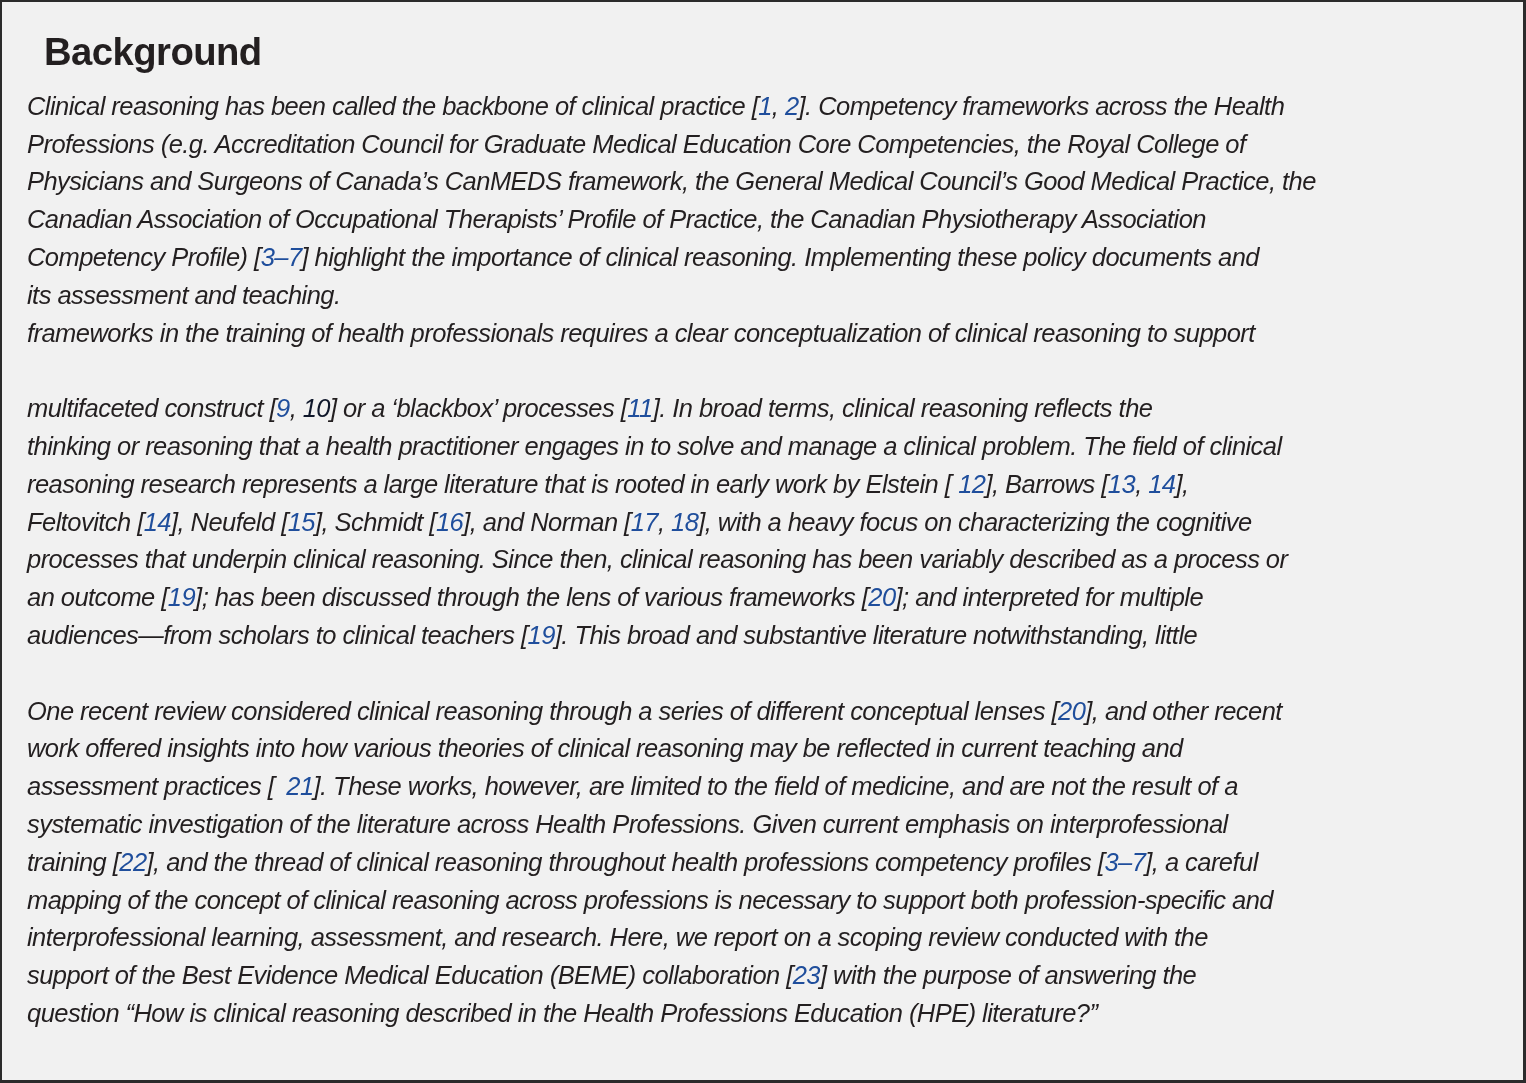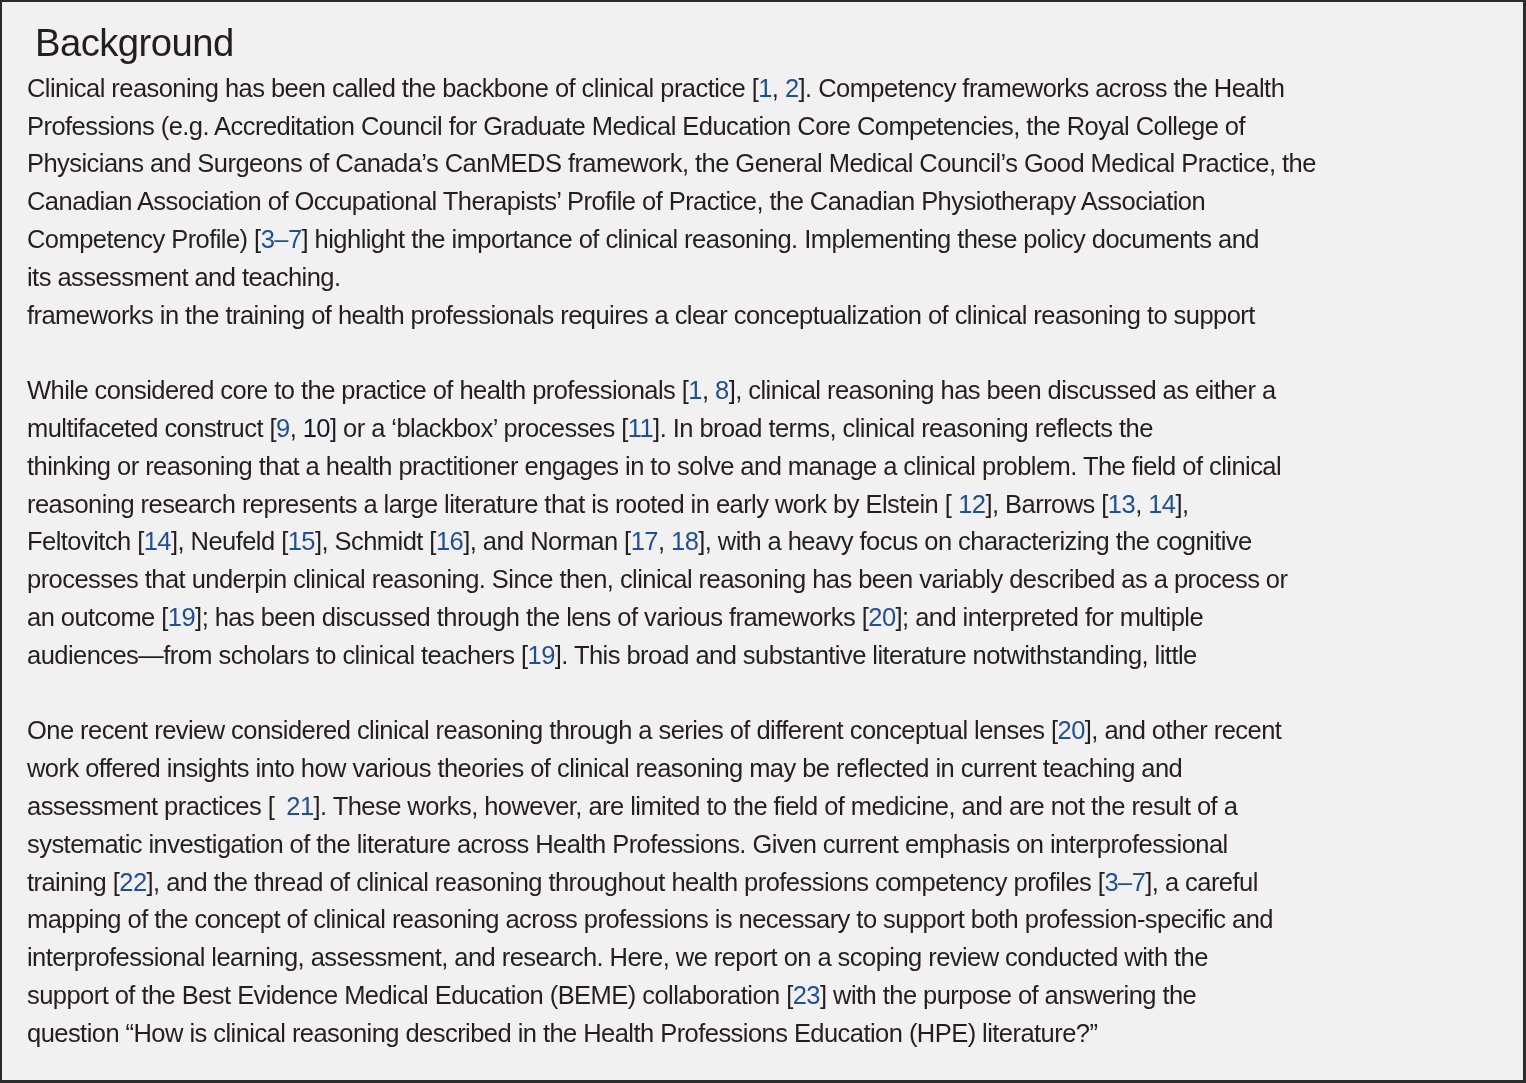--- a/index.html
+++ b/index.html
@@ -18,44 +18,43 @@
   }
   .content {
     position: absolute; left: 25px; top: 14px; width: 1480px;
     font-family: "Liberation Sans", sans-serif;
     font-size: 25.5px;
     line-height: 37.8px;
     color: #231f20;
     letter-spacing: -0.55px;
     word-spacing: 0px;
   }
-  .heading { margin: 8px; font-weight: normal; }
+  .heading { margin: 17px; font-weight: bold; }
   p { margin: 0; }
   p + p { margin-top: 37.8px; }
-  .line { display: block; white-space: nowrap; }
+  .line { display: block; white-space: nowrap; font-style: italic; }
   a.cite { color: #1f4e9c; text-decoration: none; }
 </style>
 </head>
 <body>
 
 <div class="frame">
   <div class="content" style="color: rgb(35, 31, 32);">
     <h2 class="heading">Background</h2>
     <div id="body-paragraphs">
         <p>
           <span class="line"><span>Clinical reasoning has been called the backbone of clinical practice [</span><a class="cite" style="color: rgb(31, 78, 156);">1</a><span>, </span><a class="cite" style="color: rgb(31, 78, 156);">2</a><span>]. Competency frameworks across the Health</span></span>
           <span class="line"><span>Professions (e.g. Accreditation Council for Graduate Medical Education Core Competencies, the Royal College of</span></span>
           <span class="line"><span>Physicians and Surgeons of Canada’s CanMEDS framework, the General Medical Council’s Good Medical Practice, the</span></span>
           <span class="line"><span>Canadian Association of Occupational Therapists’ Profile of Practice, the Canadian Physiotherapy Association</span></span>
           <span class="line"><span>Competency Profile) [</span><a class="cite" style="color: rgb(31, 78, 156);">3–7</a><span>] highlight the importance of clinical reasoning. Implementing these policy documents and</span></span>
           <span class="line"><span>its assessment and teaching.</span></span>
           <span class="line"><span>frameworks in the training of health professionals requires a clear conceptualization of clinical reasoning to support</span></span>
         </p>
         <p>
-          <span class="line"><span>While considered core to the practice of health professionals [</span><a class="cite" style="color: rgb(31, 78, 156);">1</a><span>, </span><a class="cite" style="color: rgb(31, 78, 156);">8</a><span>], clinical reasoning has been discussed as either a</span></span>
           <span class="line"><span>multifaceted construct [</span><a class="cite" style="color: rgb(31, 78, 156);">9</a><span>, </span><a class="cite" style="color: #0f172a;">10</a><span>] or a ‘blackbox’ processes [</span><a class="cite" style="color: rgb(31, 78, 156);">11</a><span>]. In broad terms, clinical reasoning reflects the</span></span>
           <span class="line"><span>thinking or reasoning that a health practitioner engages in to solve and manage a clinical problem. The field of clinical</span></span>
           <span class="line"><span>reasoning research represents a large literature that is rooted in early work by Elstein [</span><a class="cite" style="color: rgb(31, 78, 156); margin-left: 7px;">12</a><span>], Barrows [</span><a class="cite" style="color: rgb(31, 78, 156);">13</a><span>, </span><a class="cite" style="color: rgb(31, 78, 156);">14</a><span>],</span></span>
           <span class="line"><span>Feltovitch [</span><a class="cite" style="color: rgb(31, 78, 156);">14</a><span>], Neufeld [</span><a class="cite" style="color: rgb(31, 78, 156);">15</a><span>], Schmidt [</span><a class="cite" style="color: rgb(31, 78, 156);">16</a><span>], and Norman [</span><a class="cite" style="color: rgb(31, 78, 156);">17</a><span>, </span><a class="cite" style="color: rgb(31, 78, 156);">18</a><span>], with a heavy focus on characterizing the cognitive</span></span>
           <span class="line"><span>processes that underpin clinical reasoning. Since then, clinical reasoning has been variably described as a process or</span></span>
           <span class="line"><span>an outcome [</span><a class="cite" style="color: rgb(31, 78, 156);">19</a><span>]; has been discussed through the lens of various frameworks [</span><a class="cite" style="color: rgb(31, 78, 156);">20</a><span>]; and interpreted for multiple</span></span>
           <span class="line"><span>audiences—from scholars to clinical teachers [</span><a class="cite" style="color: rgb(31, 78, 156);">19</a><span>]. This broad and substantive literature notwithstanding, little</span></span>
         </p>
         <p>
           <span class="line"><span>One recent review considered clinical reasoning through a series of different conceptual lenses [</span><a class="cite" style="color: rgb(31, 78, 156);">20</a><span>], and other recent</span></span>

